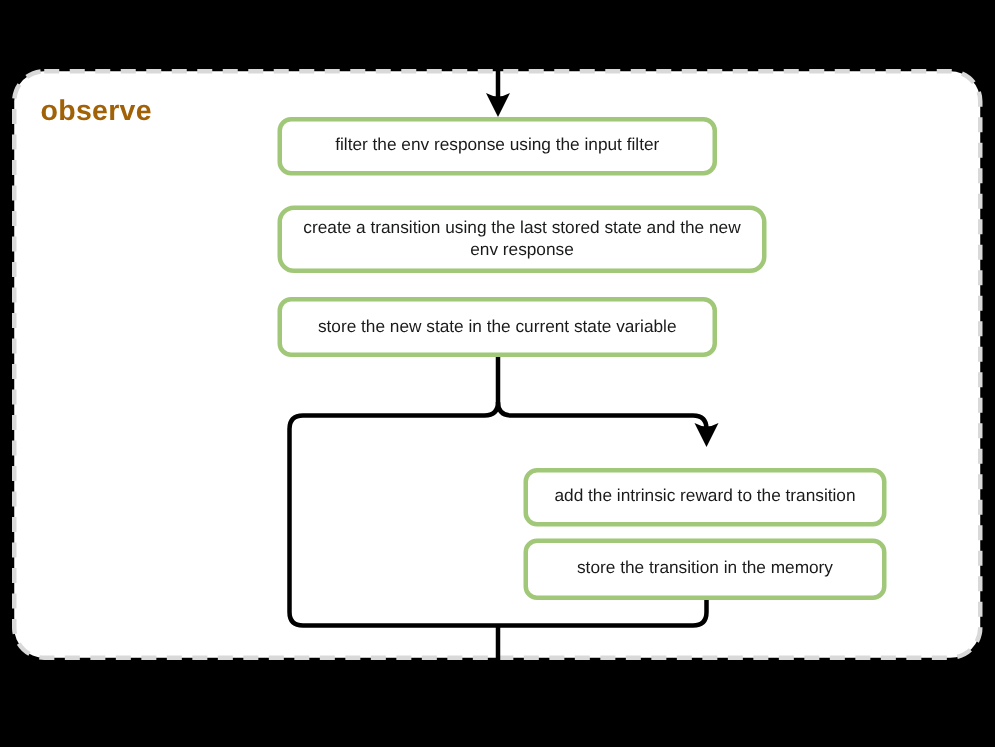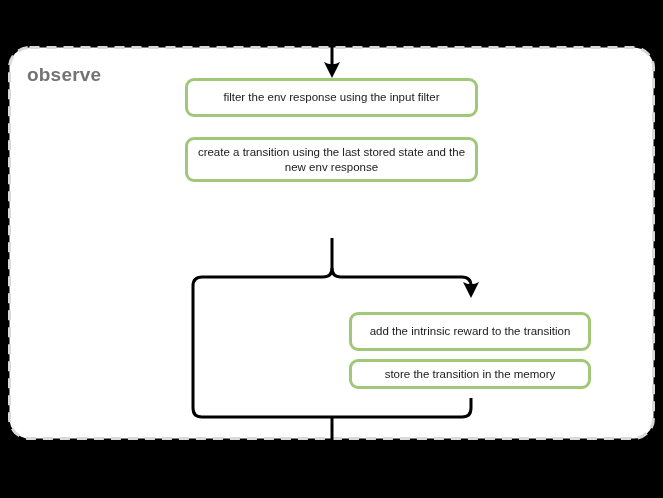--- a/index.html
+++ b/index.html
@@ -37,43 +37,43 @@
   .arrowhead {
     fill: #000000;
     stroke: none;
   }
   .diagram-title {
     position: absolute;
     left: 27px;
     top: 64px;
     font-size: 19px;
     font-weight: bold;
-    color: #737373;
+    color: #a16207;
     letter-spacing: 0.2px;
   }
   .node {
     position: absolute;
     box-sizing: border-box;
     border: 3px solid #a0c878;
     border-radius: 9px;
     background: #ffffff;
     color: #1a1a1a;
     font-size: 11.5px;
     line-height: 1.3;
     display: flex;
     align-items: center;
     justify-content: center;
     text-align: center;
     padding: 12px 4px;
   }
   .node-1 { left: 185px; top: 78px;  width: 293px; height: 39px; }
-  .node-2 { left: 185px; top: 137px; width: 293px; height: 45px; }
+  .node-2 { left: 185px; top: 137px; width: 326px; height: 45px; border-radius: 11px; }
   .node-3 { left: 185px; top: 198px; width: 293px; height: 40px; }
   .node-4 { left: 349px; top: 312px; width: 242px; height: 39px; }
-  .node-5 { left: 349px; top: 359px; width: 242px; height: 30px; }
+  .node-5 { left: 349px; top: 359px; width: 242px; height: 41px; }
   .condition-label {
     position: absolute;
     left: 348px;
     top: 256px;
     font-size: 11.5px;
     font-weight: bold;
     color: #111111;
   }
 </style>
 </head>
@@ -105,19 +105,20 @@
       <path class="arrowhead" d="M471,298 L463,282 Q471,286.5 479,282 Z"></path>
     </g>
   </svg>
 
   <div class="diagram-title">observe</div>
 
   <div class="node node-1">filter the env response using the input filter</div>
 
   <div class="node node-2">create a transition using the last stored state and the new env response</div>
 
+  <div class="node node-3">store the new state in the current state variable</div>
 
   <div class="node node-4">add the intrinsic reward to the transition</div>
 
   <div class="node node-5">store the transition in the memory</div>
 
 
 </div>
 
 </body></html>

